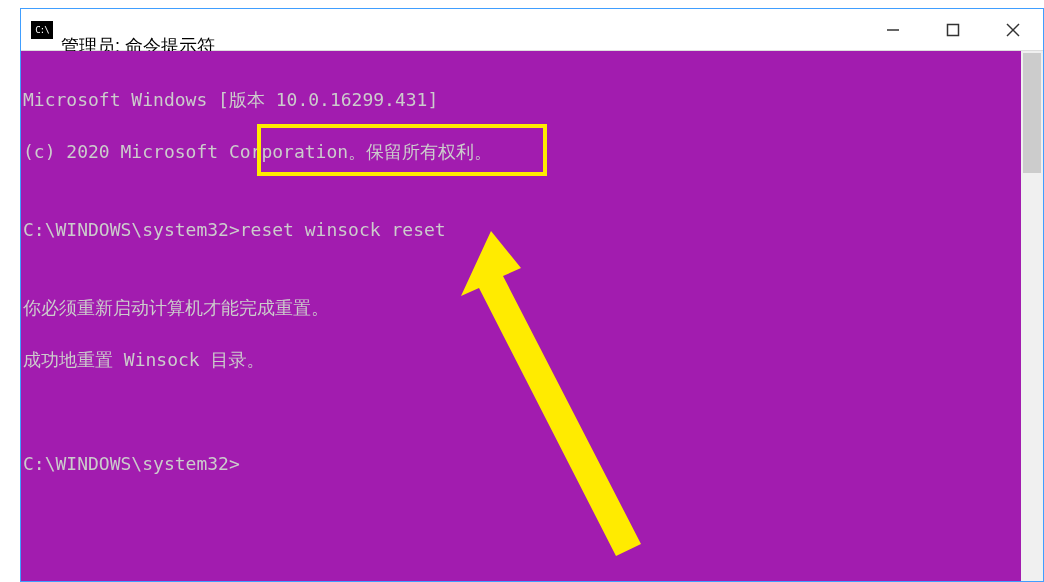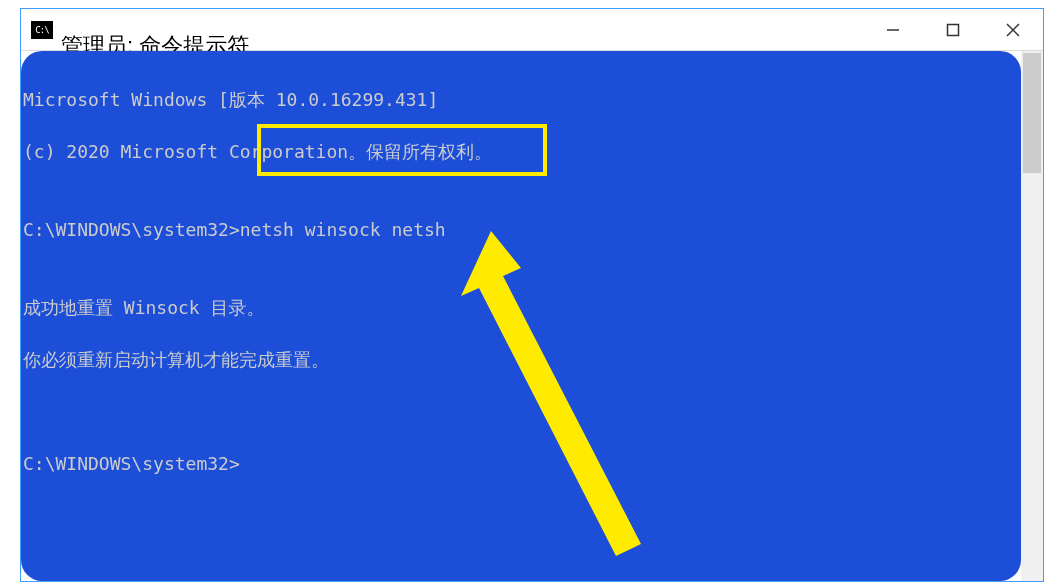--- a/index.html
+++ b/index.html
@@ -40,21 +40,21 @@
     background: #000;
     display: inline-flex;
     align-items: center;
     justify-content: center;
     color: #fff;
     font-size: 9px;
     font-family: monospace;
     letter-spacing: -1px;
   }
   .title-text {
-    font-size: 22px;
+    font-size: 18px;
     color: #000;
     font-family: "SimSun", sans-serif;
     margin-top: 32px;
   }
   .window-controls {
     display: flex;
     height: 100%;
   }
   .ctrl-btn {
     width: 60px;
@@ -64,30 +64,29 @@
     justify-content: center;
     cursor: pointer;
     color: #333;
   }
   .terminal-wrap {
     display: flex;
     height: calc(100% - 42px);
   }
   .terminal {
     flex: 1;
-    background: #1d4ed8;
+    background: #a21caf;
     color: #ccc;
     font-family: "NSimSun","SimSun","Consolas", monospace;
     font-size: 18px;
     line-height: 26px;
     padding: 10px 2px 0 2px;
     white-space: pre;
     position: relative;
     overflow: hidden;
-    border-radius: 21px;
   }
   .scrollbar {
     width: 22px;
     background: #f0f0f0;
     position: relative;
   }
   .scroll-thumb {
     position: absolute;
     left: 2px;
     top: 2px;
@@ -140,24 +139,24 @@
             <line x1="14" y1="2" x2="2" y2="14" stroke="#333" stroke-width="1.5"></line>
           </svg>
       </div>
     </div>
   </div>
   <div class="terminal-wrap">
     <div class="terminal">
 <span class="line">Microsoft Windows [版本 10.0.16299.431]</span>
 <span class="line">(c) 2020 Microsoft Corporation。保留所有权利。</span>
 <span class="line"></span>
-<span class="line"><span>C:\WINDOWS\system32&gt;</span><span>netsh winsock netsh</span></span>
+<span class="line"><span>C:\WINDOWS\system32&gt;</span><span>reset winsock reset</span></span>
 <span class="line"></span>
+<span class="line">你必须重新启动计算机才能完成重置。</span>
 <span class="line">成功地重置 Winsock 目录。</span>
-<span class="line">你必须重新启动计算机才能完成重置。</span>
 <span class="line"></span>
 <span class="line"></span>
 <span class="line">C:\WINDOWS\system32&gt;</span>
       <div class="highlight-box" title="netsh winsock reset"></div>
       <svg class="arrow-svg" viewBox="0 0 260 400">
         <polygon points="50,55 20,120 38,112 175,380 200,368 62,100 80,92" fill="#FFEB00"></polygon>
       </svg>
     </div>
     <div class="scrollbar">
       <div class="scroll-thumb"></div>

